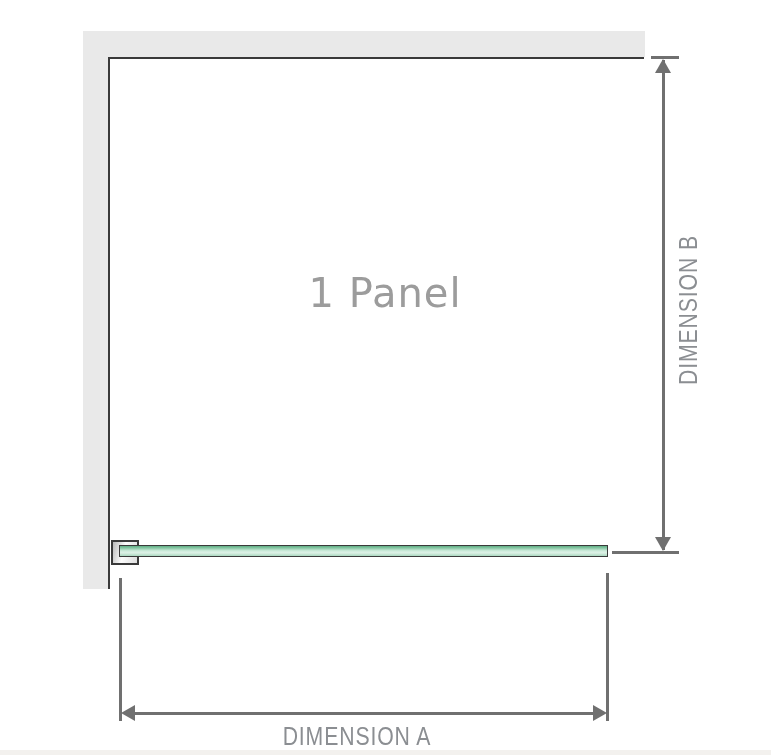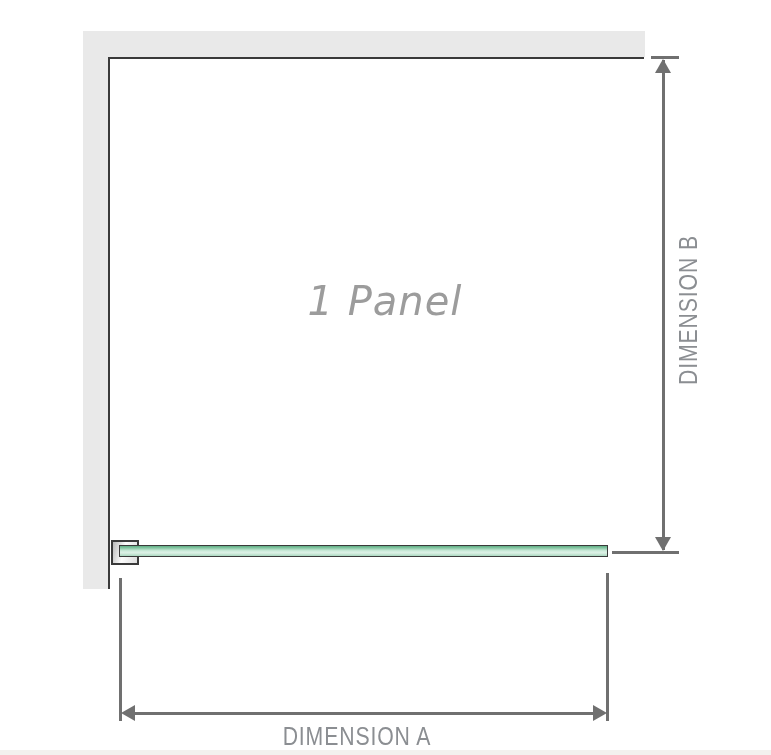--- a/index.html
+++ b/index.html
@@ -37,24 +37,23 @@
   }
   .edge-left {
     position: absolute;
     left: 108px; top: 57px;
     width: 2px; height: 532px;
     background: #3a3a3a;
   }
   
   .panel-text {
     position: absolute;
-    left: 385px; top: 301px;
+    left: 385px; top: 293px;
     transform: translate(-50%, -50%);
     font-family: "DejaVu Sans", sans-serif;
-    font-style: italic;
     font-size: 40px;
     letter-spacing: 1px;
     color: #9c9c9c;
     white-space: nowrap;
   }
   
   .bracket {
     position: absolute;
     left: 111px; top: 540px;
     width: 24px; height: 21px;

